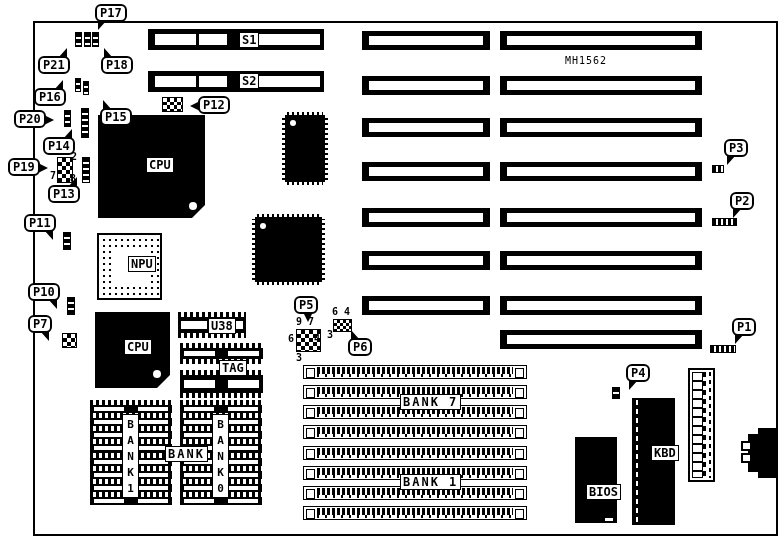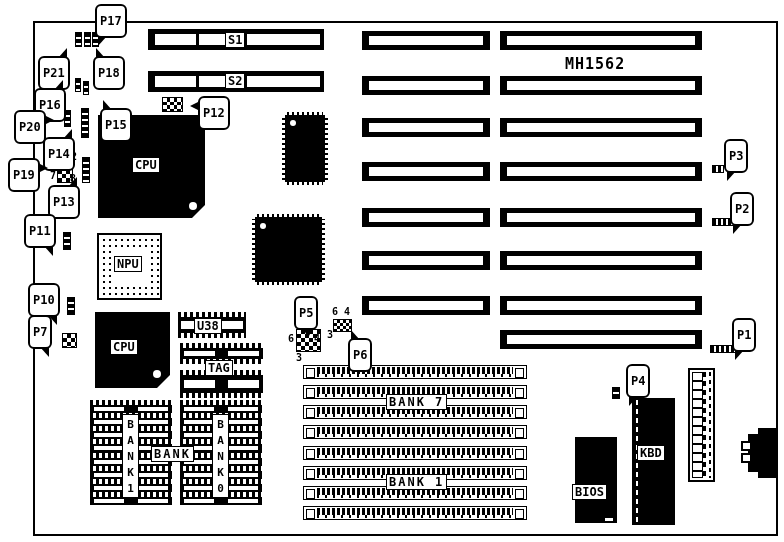--- a/index.html
+++ b/index.html
@@ -24,21 +24,21 @@
   .simm::before{left:2px}.simm::after{right:2px}
   .simm .ticks{display:block;position:absolute;left:13px;right:13px;top:1px;height:7px;
         background:repeating-linear-gradient(90deg,#000 0 3px,#fff 3px 5px);}
   .simm .ticks2{display:block;position:absolute;left:13px;right:13px;bottom:1px;height:3px;
         background:repeating-linear-gradient(90deg,#000 0 2px,#fff 2px 8px);}
 
   
   .chip{position:absolute;background:#000;}
   .cut{clip-path:polygon(0 0,100% 0,100% calc(100% - 13px),calc(100% - 13px) 100%,0 100%);}
   .chip-label{position:absolute;background:#fff;border:1px solid #000;font-weight:bold;
-        font-size:12px;line-height:14px;padding:0 2px;text-align:center;z-index:3;white-space:nowrap;}
+        font-size:12px;line-height:14px;padding:0 2px;text-align:center;z-index:3;white-space:nowrap;margin-left:14px;}
   .dot{position:absolute;background:#fff;border-radius:50%;z-index:2;}
 
   
   .npu-socket{position:absolute;border:2px solid #000;box-sizing:border-box;background:#fff;
         background-image:radial-gradient(circle,#000 1.4px,transparent 1.5px);
         background-size:6px 6px;background-position:2px 2px;}
   .npu-inner{position:absolute;left:13px;top:12px;width:36px;height:38px;background:#fff;}
 
   
   .qfp{position:absolute;background:#000;}
@@ -61,21 +61,21 @@
   .c-pins{height:5px;background:repeating-linear-gradient(90deg,#000 0 3px,#fff 3px 6px);}
   .c-body{flex:1;background:#000;position:relative;}
   .c-slot{position:absolute;top:25%;height:50%;width:36%;background:#fff;}
   .c-slot.l{left:5%}.c-slot.r{right:5%}
   .vlabel{position:absolute;background:#fff;border:1px solid #000;writing-mode:vertical-lr;
         text-orientation:upright;font-weight:bold;font-size:11px;letter-spacing:3px;
         text-align:center;padding:3px 1px;z-index:3;}
 
   
   .callout{position:absolute;background:#fff;border:2px solid #000;border-radius:6px;
-        font-weight:bold;font-size:12px;line-height:14px;padding:8px 3px;z-index:6;white-space:nowrap;}
+        font-weight:bold;font-size:12px;line-height:14px;padding:0 3px;z-index:6;white-space:nowrap;}
   .tail{position:absolute;width:0;height:0;z-index:5;}
   .tail-bl{left:1px;bottom:-10px;border-top:10px solid #000;border-right:9px solid transparent;}
   .tail-br{right:1px;bottom:-10px;border-top:10px solid #000;border-left:9px solid transparent;}
   .tail-tl{left:1px;top:-10px;border-bottom:10px solid #000;border-right:9px solid transparent;}
   .tail-tr{right:1px;top:-10px;border-bottom:10px solid #000;border-left:9px solid transparent;}
   .tail-r{right:-10px;top:3px;border-left:10px solid #000;border-top:5px solid transparent;border-bottom:5px solid transparent;}
   .tail-l{left:-10px;top:3px;border-right:10px solid #000;border-top:5px solid transparent;border-bottom:5px solid transparent;}
   .tail-b{left:7px;bottom:-10px;border-top:10px solid #000;border-left:5px solid transparent;border-right:5px solid transparent;}
 
   .pin-digit{position:absolute;font-weight:bold;font-size:10px;line-height:10px;z-index:4;}
@@ -98,21 +98,21 @@
   .power .dash{position:absolute;right:7px;top:2px;bottom:2px;width:3px;
          background:repeating-linear-gradient(180deg,#000 0 5px,#fff 5px 9px);}
   .power .edge{position:absolute;right:2px;top:2px;bottom:2px;width:2px;
          background:repeating-linear-gradient(180deg,#000 0 4px,#fff 4px 8px);}
   .din-main{position:absolute;left:758px;top:428px;width:20px;height:50px;background:#000;}
   .din-snout{position:absolute;left:748px;top:434px;width:12px;height:38px;background:#000;}
   .din-sock{position:absolute;width:11px;height:10px;background:#fff;border:2px solid #000;box-sizing:border-box;z-index:2;}
 
   .kbd-dash{position:absolute;width:2px;
          background:repeating-linear-gradient(180deg,#fff 0 5px,transparent 5px 9px);z-index:2;}
-  .part-number{position:absolute;font-size:15px;font-weight:bold;letter-spacing:1px;}
+  .part-number{position:absolute;font-size:10px;font-weight:normal;letter-spacing:1px;}
   .white-tick{position:absolute;background:#fff;z-index:2;}
 </style>
 </head>
 <body>
 
 <div class="screen">
   <div class="board"></div>
 
   <div class="sbar" style="left:148px;top:29px">
     <i class="sseg" style="left:7px;width:41px"></i>
@@ -401,21 +401,21 @@
   <span class="pin-digit" style="left:308px;top:317px">7</span>
   <span class="pin-digit" style="left:288px;top:334px">6</span>
   <span class="pin-digit" style="left:314px;top:334px">4</span>
   <span class="pin-digit" style="left:296px;top:353px">3</span>
   <span class="pin-digit" style="left:332px;top:307px">6</span>
   <span class="pin-digit" style="left:344px;top:307px">4</span>
   <span class="pin-digit" style="left:327px;top:330px">3</span>
 
   <div class="callout" style="left:95px;top:4px"><i class="tail tail-bl"></i><span>P17</span></div>
   <div class="callout" style="left:38px;top:56px"><i class="tail tail-tr"></i><span>P21</span></div>
-  <div class="callout" style="left:93px;top:56px"><i class="tail tail-tl"></i><span>P18</span></div>
+  <div class="callout" style="left:101px;top:56px"><i class="tail tail-tl"></i><span>P18</span></div>
   <div class="callout" style="left:34px;top:88px"><i class="tail tail-tr"></i><span>P16</span></div>
   <div class="callout" style="left:100px;top:108px"><i class="tail tail-tl"></i><span>P15</span></div>
   <div class="callout" style="left:14px;top:110px"><i class="tail tail-r"></i><span>P20</span></div>
   <div class="callout" style="left:43px;top:137px"><i class="tail tail-tr"></i><span>P14</span></div>
   <div class="callout" style="left:8px;top:158px"><i class="tail tail-r"></i><span>P19</span></div>
   <div class="callout" style="left:48px;top:185px"><i class="tail tail-tr"></i><span>P13</span></div>
   <div class="callout" style="left:24px;top:214px"><i class="tail tail-br"></i><span>P11</span></div>
   <div class="callout" style="left:28px;top:283px"><i class="tail tail-br"></i><span>P10</span></div>
   <div class="callout" style="left:28px;top:315px"><i class="tail tail-br"></i><span>P7</span></div>
   <div class="callout" style="left:198px;top:96px"><i class="tail tail-l"></i><span>P12</span></div>

